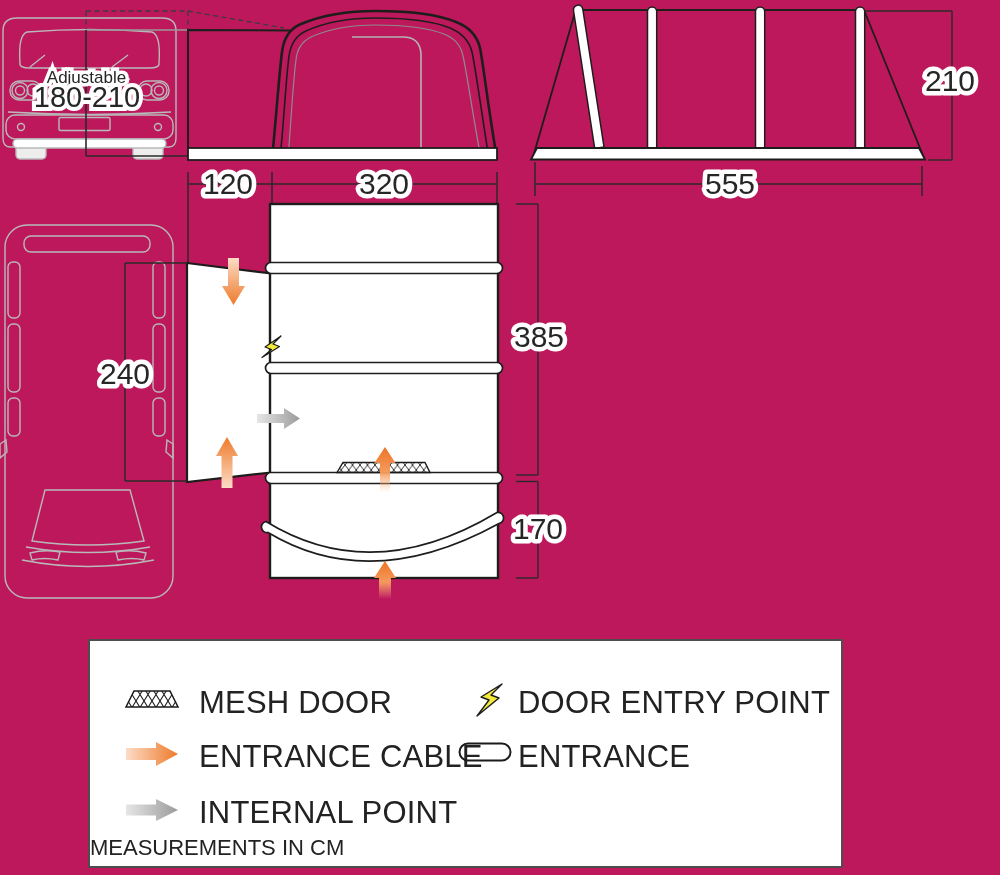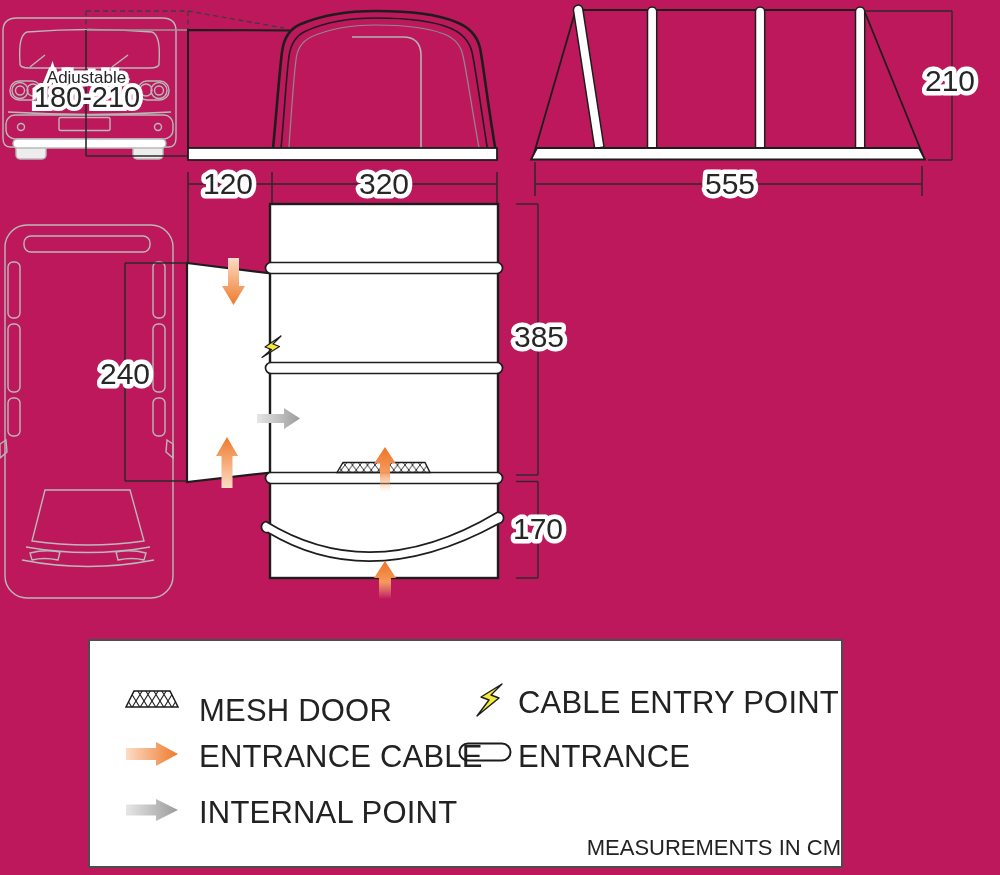--- a/index.html
+++ b/index.html
@@ -10,21 +10,21 @@
   text{font-family:"Liberation Sans",sans-serif;fill:#262626;}
   .dim{font-size:30px;text-anchor:middle;paint-order:stroke;stroke:#fff;stroke-width:9px;
        stroke-linejoin:round;}
   .note1{font-size:17px;text-anchor:middle;paint-order:stroke;stroke:#fff;stroke-width:7px;}
   .note2{font-size:29px;text-anchor:middle;paint-order:stroke;stroke:#fff;stroke-width:8px;}
   
   .legend{position:absolute;left:88px;top:639px;width:755px;height:229px;
           border:2px solid #4d4d4d;box-sizing:border-box;background:#fff;}
   .legend .item-icon{position:absolute;}
   .legend .lbl{position:absolute;font-size:31px;color:#222;letter-spacing:.2px;white-space:nowrap;}
-  .legend .foot{position:absolute;left:0;right:0;top:194px;text-align:right;font-size:22px;color:#222;}
+  .legend .foot{position:absolute;left:0;right:0;top:194px;text-align:left;font-size:22px;color:#222;}
 </style>
 </head>
 <body>
 
 <div id="stage">
 
 <svg id="diagram" width="1000" height="620" viewBox="0 0 1000 620">
   <defs>
     <linearGradient id="gOrangeDown" x1="0" y1="0" x2="0" y2="1">
       <stop offset="0" stop-color="#fcdcc6"></stop>
@@ -191,21 +191,21 @@
   <span class="item-icon" style="left:34px;top:47px">
     <svg width="56" height="21" viewBox="0 0 56 21">
       <defs>
         <pattern id="meshL" width="8" height="13" patternUnits="userSpaceOnUse">
           <path d="M0,6.5 L4,0 L8,6.5 L4,13 Z" fill="none" stroke="#1b1b1b" stroke-width="1.1"></path>
         </pattern>
       </defs>
       <polygon points="10,3 46,3 54,19 2,19" fill="url(#meshL)" stroke="#1b1b1b" stroke-width="1.5"></polygon>
     </svg>
   </span>
-  <span class="lbl" style="left:109px;top:52px">MESH DOOR</span>
+  <span class="lbl" style="left:109px;top:44px">MESH DOOR</span>
 
   <span class="item-icon" style="left:36px;top:98px">
     <svg width="52" height="30" viewBox="0 0 52 30">
       <defs>
             <linearGradient id="gOL" x1="0" y1="0" x2="1" y2="0">
         <stop offset="0" stop-color="#fcdcc6"></stop>
               <stop offset="1" stop-color="#ee7a2b"></stop>
       </linearGradient>
           </defs>
       <path d="M0,9 L30,9 L30,3 L52,15 L30,27 L30,21 L0,21 Z" fill="url(#gOL)"></path>
@@ -224,21 +224,21 @@
       <path d="M0,8.5 L30,8.5 L30,3 L52,14 L30,25 L30,19.5 L0,19.5 Z" fill="url(#gGL)"></path>
     </svg>
   </span>
   <span class="lbl" style="left:109px;top:154px">INTERNAL POINT</span>
 
   <span class="item-icon" style="left:385px;top:42px">
     <svg width="30" height="34" viewBox="0 0 30 34">
       <path d="M27,1 L6,14 L14,17 L2,33 L24,15 L16,12 Z" fill="#f3ea3d" stroke="#1b1b1b" stroke-width="1.4" stroke-linejoin="round"></path>
     </svg>
   </span>
-  <span class="lbl" style="left:428px;top:44px">CABLE ENTRY POINT</span>
+  <span class="lbl" style="left:428px;top:44px">DOOR ENTRY POINT</span>
 
   <span class="item-icon" style="left:368px;top:101px">
     <svg width="54" height="20" viewBox="0 0 54 20">
       <rect x="1.5" y="1.5" width="51" height="17" rx="8.5" fill="none" stroke="#1b1b1b" stroke-width="2"></rect>
     </svg>
   </span>
   <span class="lbl" style="left:428px;top:98px">ENTRANCE</span>
 
   <div class="foot">MEASUREMENTS IN CM</div>
 </div>

